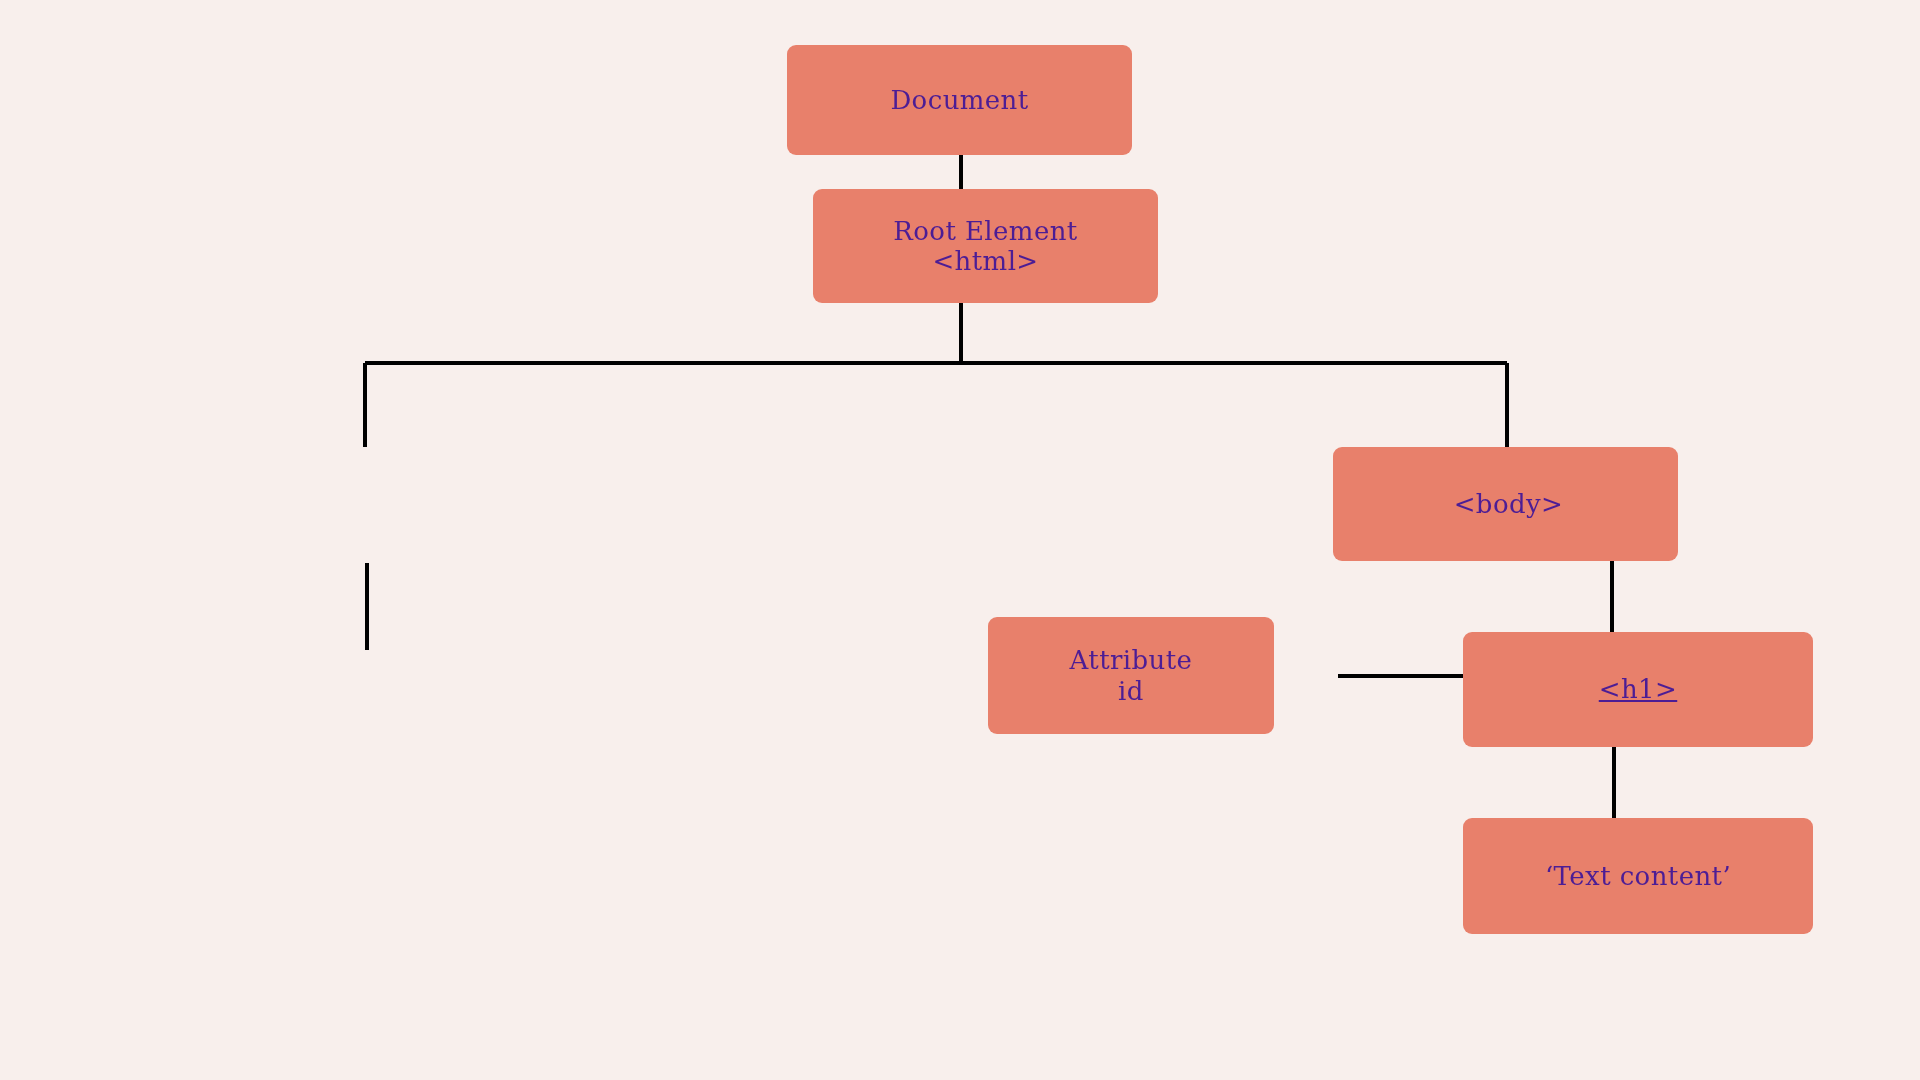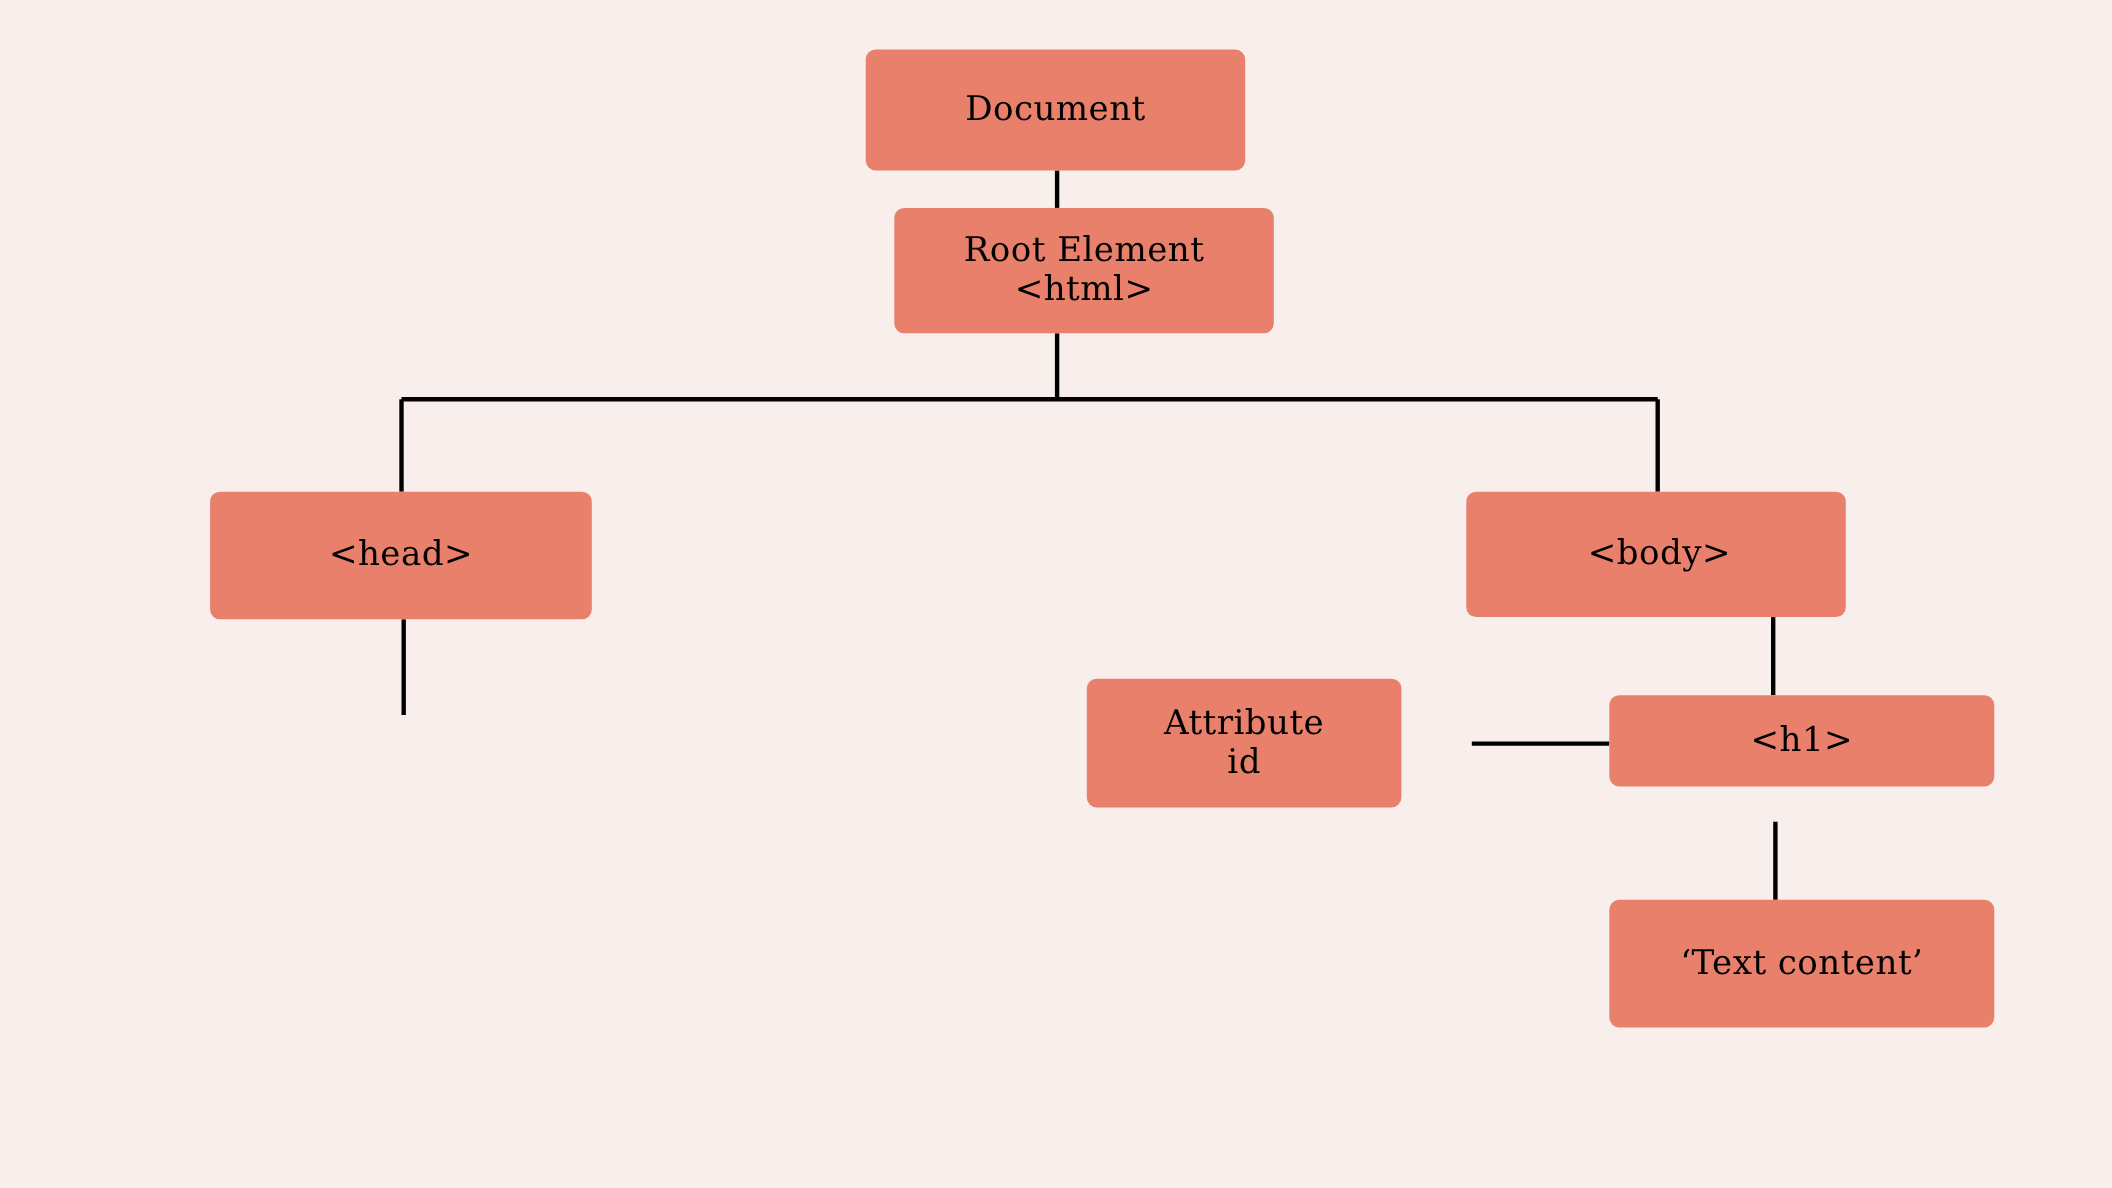--- a/index.html
+++ b/index.html
@@ -23,46 +23,46 @@
     position: absolute;
     left: 0;
     top: 0;
     width: 1920px;
     height: 1080px;
     pointer-events: none;
   }
   .node {
     position: absolute;
     background: #e8806b;
-    color: #000000;
+    color: #4c1d95;
     border-radius: 9px;
     display: flex;
     align-items: center;
     justify-content: center;
     text-align: center;
     font-family: "DejaVu Serif", serif;
-    font-size: 31px;
+    font-size: 26px;
     line-height: 1.16;
     letter-spacing: 0.4px;
     box-sizing: border-box;
     padding: 4px 10px;
     white-space: pre-line;
   }
   .node-label {
     display: block;
     white-space: pre-line;
   }
   
   .n-document      { left: 787px;  top: 45px;  width: 345px; height: 110px; }
   .n-root          { left: 787px;  top: 189px; width: 345px; height: 114px; margin-left: 26px; }
   .n-head          { left: 191px;  top: 447px; width: 347px; height: 116px; }
   .n-title         { left: 192px;  top: 650px; width: 345px; height: 113px; }
   .n-body          { left: 1333px; top: 447px; width: 345px; height: 114px; padding-left: 16px; }
   .n-attribute     { left: 988px;  top: 617px; width: 286px; height: 117px; }
-  .n-h1            { left: 1463px; top: 632px; width: 350px; height: 83px; }
+  .n-h1            { left: 1463px; top: 632px; width: 350px; height: 115px; text-decoration: underline; }
   .n-textcontent   { left: 1463px; top: 818px; width: 350px; height: 116px; align-items: center; }
 </style>
 </head>
 <body>
 
 <div id="diagram">
 
   <svg id="edges" viewBox="0 0 1920 1080" width="1920" height="1080">
     <g stroke="#000000" stroke-width="4" fill="none" stroke-linecap="butt">
 
@@ -88,23 +88,20 @@
 
   <div class="node n-document">
     <span class="node-label">Document</span>
   </div>
 
   <div class="node n-root">
     <span class="node-label">Root Element
 &lt;html&gt;</span>
   </div>
 
-  <div class="node n-head">
-    <span class="node-label">&lt;head&gt;</span>
-  </div>
 
 
   <div class="node n-body">
     <span class="node-label">&lt;body&gt;</span>
   </div>
 
   <div class="node n-attribute">
     <span class="node-label">Attribute
 id</span>
   </div>

